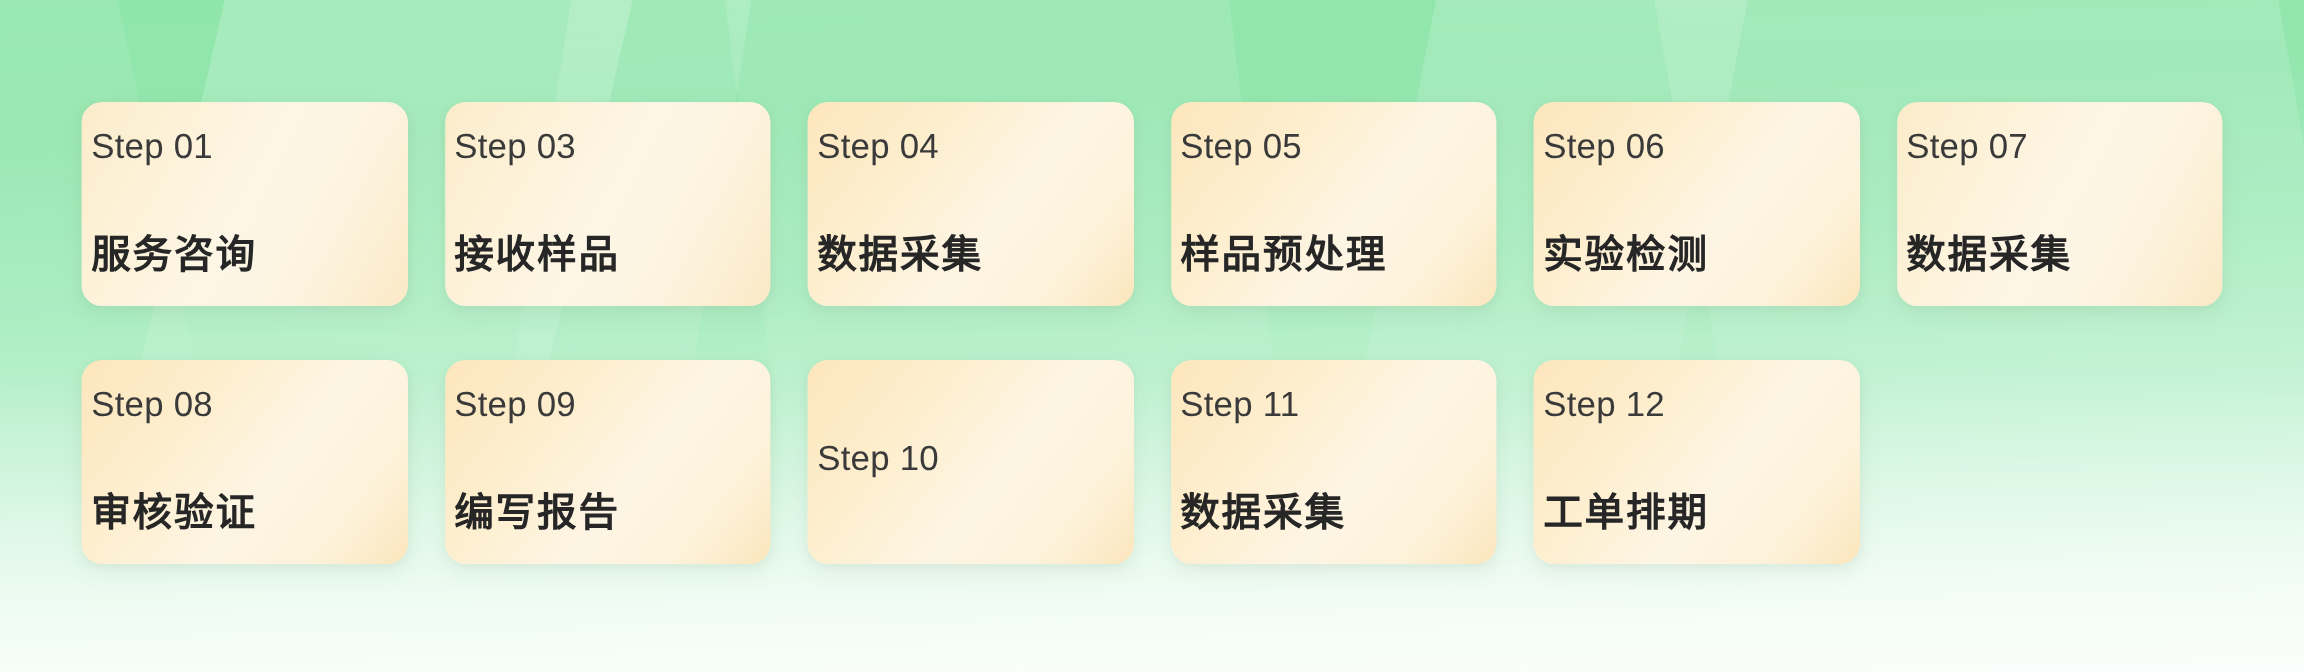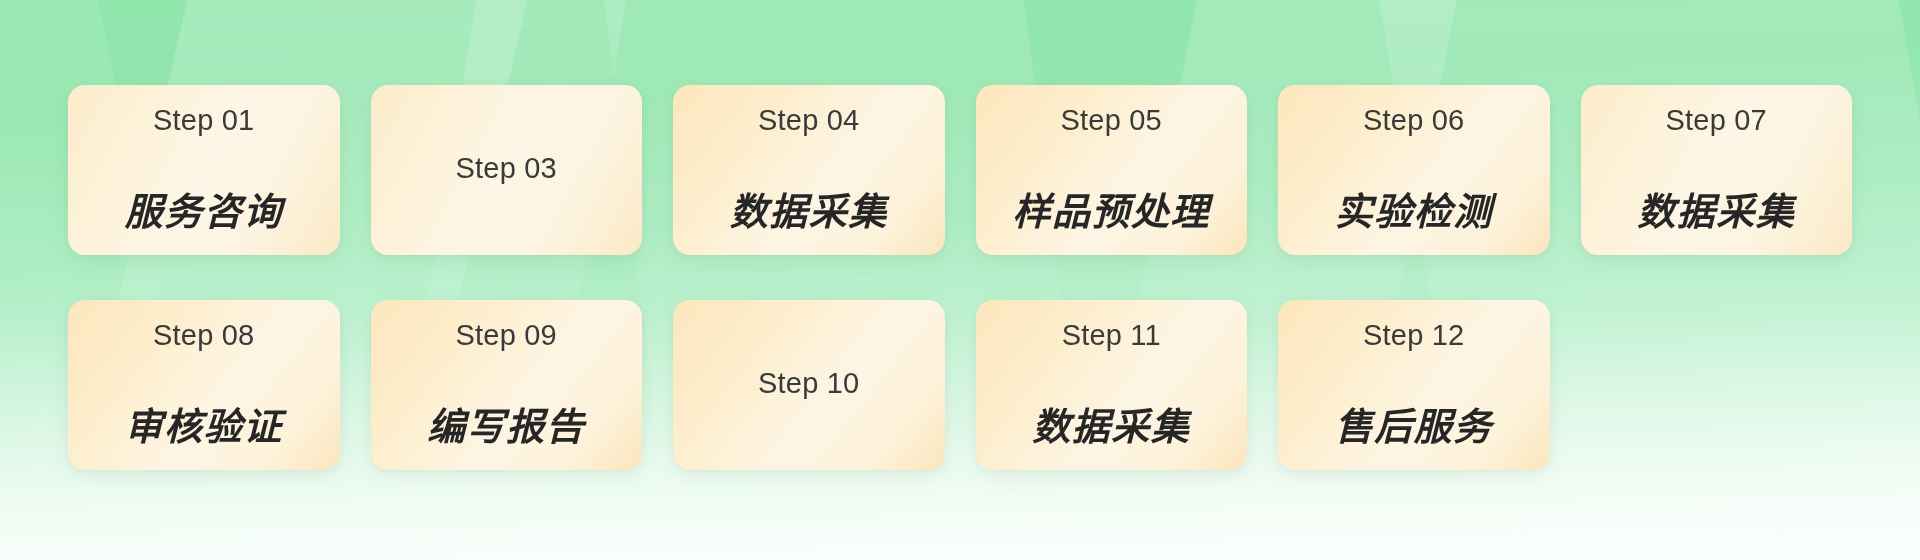--- a/index.html
+++ b/index.html
@@ -122,21 +122,21 @@
     column-gap: 31px;
     row-gap: 45px;
     z-index: 3;
   }
 
   .step-card {
     position: relative;
     border-radius: 17px;
     display: flex;
     flex-direction: column;
-    align-items: center;
+    align-items: flex-start;
     justify-content: center;
     box-sizing: border-box;
     padding: 4px 8px 6px;
     background: linear-gradient(118deg,
       #fbecca 0%,
       #fdf2d9 26%,
       #fdf6e6 50%,
       #fcf4e0 72%,
       #fbe9c6 100%);
     box-shadow:
@@ -159,27 +159,26 @@
     font-size: 29px;
     font-weight: 300;
     line-height: 1.24;
     color: #3a3a3a;
     letter-spacing: .2px;
     white-space: nowrap;
   }
 
   .step-card .step-label {
     margin-top: 7px;
-    font-size: 38px;
+    font-size: 33px;
     font-weight: 700;
     line-height: 1.18;
     color: #262626;
     letter-spacing: 1.5px;
     white-space: nowrap;
-    font-style: italic;
   }
 </style>
 </head>
 <body>
 
 <div id="stage">
 
   <div class="streak s1"></div>
   <div class="streak s2"></div>
   <div class="streak s3"></div>
@@ -191,20 +190,21 @@
   <div id="steps-grid">
 
     <div class="step-card">
       <div class="step-number">Step 01</div>
       <div class="step-label">服务咨询</div>
     </div>
 
 
     <div class="step-card">
       <div class="step-number">Step 03</div>
+      <div class="step-label">接收样品</div>
     </div>
 
     <div class="step-card alt">
       <div class="step-number">Step 04</div>
       <div class="step-label">数据采集</div>
     </div>
 
     <div class="step-card alt">
       <div class="step-number">Step 05</div>
       <div class="step-label">样品预处理</div>
@@ -234,17 +234,17 @@
       <div class="step-number">Step 10</div>
     </div>
 
     <div class="step-card alt">
       <div class="step-number">Step 11</div>
       <div class="step-label">数据采集</div>
     </div>
 
     <div class="step-card alt">
       <div class="step-number">Step 12</div>
-      <div class="step-label">售后服务</div>
+      <div class="step-label">工单排期</div>
     </div>
 
   </div>
 </div>
 
 </body></html>

